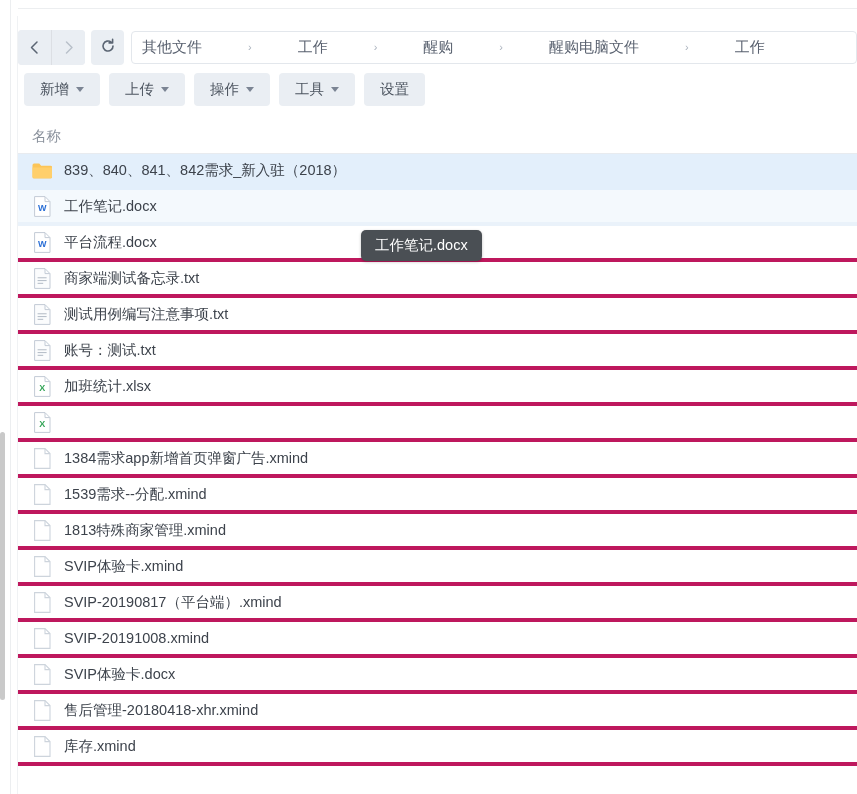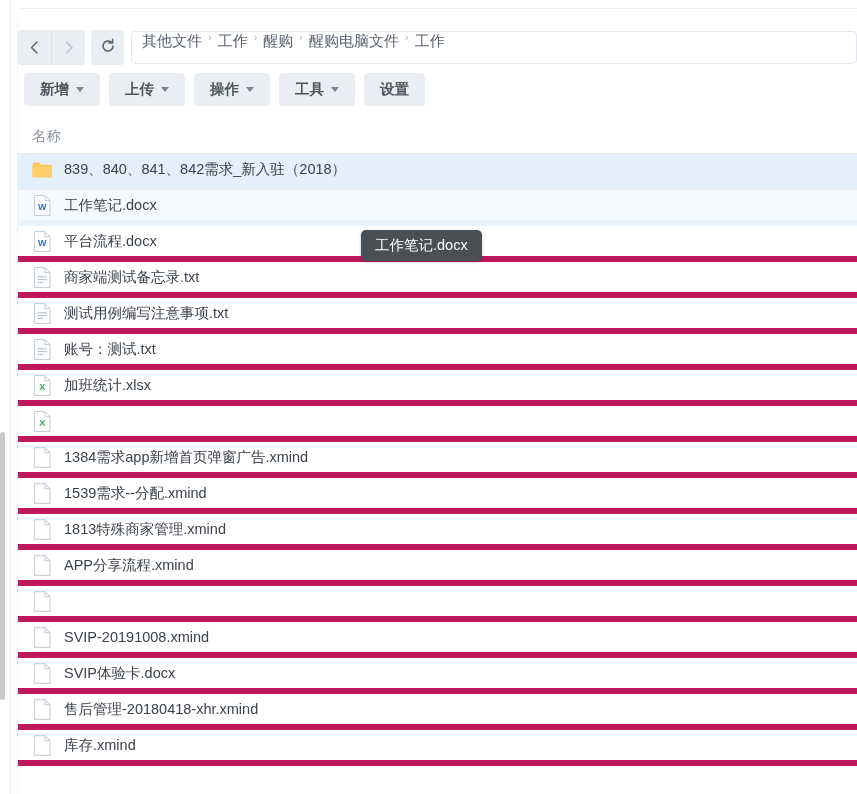--- a/index.html
+++ b/index.html
@@ -110,25 +110,27 @@
   .crumbbox {
     margin-left: 7px;
     height: 33px;
     flex: 1;
     min-width: 0;
     width: 752px;
     background: #ffffff;
     border: 1px solid #e3e7ec;
     border-radius: 4px;
     display: flex;
+    align-items: center;
     padding: 0 10px;
     box-sizing: border-box;
     cursor: text;
     overflow: hidden;
     white-space: nowrap;
+    gap: 40px;
   }
   .crumb {
     font-size: 15px;
     color: #5a6270;
     cursor: pointer;
   }
   .crumb-sep {
     font-size: 11px;
     color: #aab2bd;
     margin: 0 6px;
@@ -136,21 +138,20 @@
     top: -1px;
   }
 
   
   .toolbar {
     position: absolute;
     left: 6px; top: 73px;
     display: flex;
     align-items: center;
     gap: 9px;
-    font-weight: bold;
   }
   .tbtn {
     height: 33px;
     background: #eaeef3;
     border-radius: 4px;
     display: flex;
     align-items: center;
     justify-content: center;
     padding: 0 16px;
     font-size: 14.5px;
@@ -192,21 +193,21 @@
   .filelist {
     position: absolute;
     left: 0; top: 154px;
     width: 839px;
   }
   .row {
     position: relative;
     height: 36px;
     display: flex;
     align-items: center;
-    border-bottom: 6px solid #be185d;
+    border-bottom: 4px solid #be185d;
     box-sizing: border-box;
     cursor: default;
   }
   .row.selected { background: #e3effb; border-bottom-color: #e3effb; }
   .row.hover    { background: #f4f9fd; border-bottom-color: #eaf2fa; }
 
   .icon-cell {
     width: 24px;
     margin-left: 12px;
     display: flex;
@@ -436,29 +437,30 @@
           </div>
           <div class="fname">1813特殊商家管理.xmind</div>
         </div>
         <div class="row">
           <div class="icon-cell">
             <svg class="ic" width="17" height="21" viewBox="0 0 17 21" aria-hidden="true">
               <path d="M0.6 0.6 h10.4 l5 5 v14.8 h-15.4 z" fill="#ffffff" stroke="#cdd4dc" stroke-width="1.1"></path>
               <path d="M11 0.8 v4.8 h4.8" fill="none" stroke="#cdd4dc" stroke-width="1.1"></path>
             </svg>
           </div>
-          <div class="fname">APP分享流程.xmind</div>
-        </div>
-        <div class="row">
-          <div class="icon-cell">
-            <svg class="ic" width="17" height="21" viewBox="0 0 17 21" aria-hidden="true">
-              <path d="M0.6 0.6 h10.4 l5 5 v14.8 h-15.4 z" fill="#ffffff" stroke="#cdd4dc" stroke-width="1.1"></path>
-              <path d="M11 0.8 v4.8 h4.8" fill="none" stroke="#cdd4dc" stroke-width="1.1"></path>
-            </svg>
-          </div>
+          <div class="fname">SVIP体验卡.xmind</div>
+        </div>
+        <div class="row">
+          <div class="icon-cell">
+            <svg class="ic" width="17" height="21" viewBox="0 0 17 21" aria-hidden="true">
+              <path d="M0.6 0.6 h10.4 l5 5 v14.8 h-15.4 z" fill="#ffffff" stroke="#cdd4dc" stroke-width="1.1"></path>
+              <path d="M11 0.8 v4.8 h4.8" fill="none" stroke="#cdd4dc" stroke-width="1.1"></path>
+            </svg>
+          </div>
+          <div class="fname">SVIP-20190817（平台端）.xmind</div>
         </div>
         <div class="row">
           <div class="icon-cell">
             <svg class="ic" width="17" height="21" viewBox="0 0 17 21" aria-hidden="true">
               <path d="M0.6 0.6 h10.4 l5 5 v14.8 h-15.4 z" fill="#ffffff" stroke="#cdd4dc" stroke-width="1.1"></path>
               <path d="M11 0.8 v4.8 h4.8" fill="none" stroke="#cdd4dc" stroke-width="1.1"></path>
             </svg>
           </div>
           <div class="fname">SVIP-20191008.xmind</div>
         </div>

